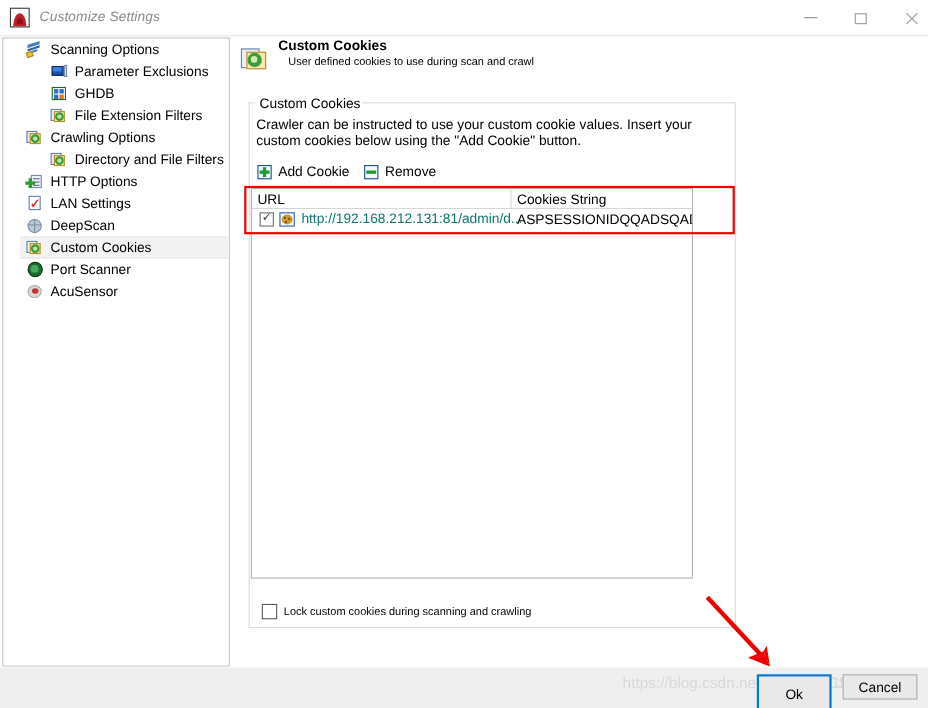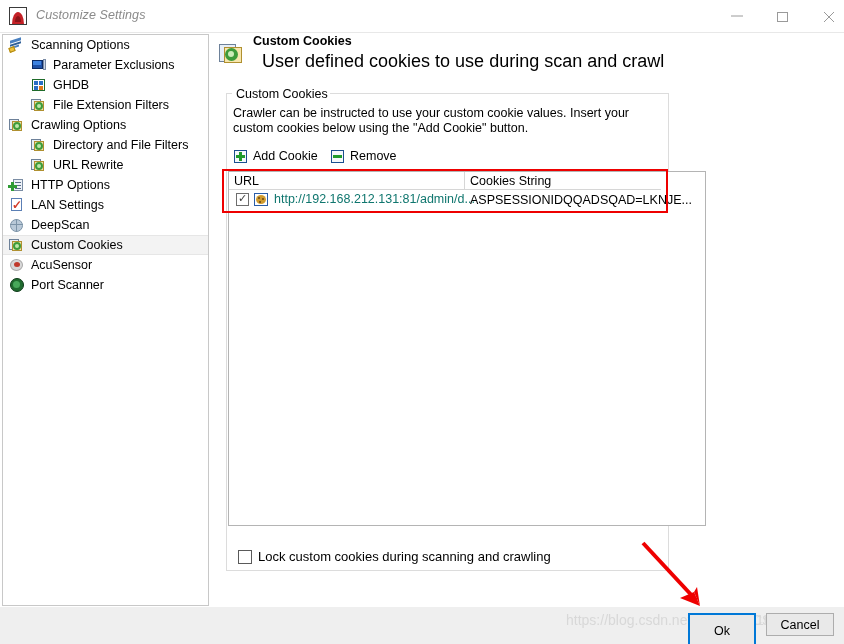--- a/index.html
+++ b/index.html
@@ -69,20 +69,21 @@
 
   
   #sidebar {
     position: absolute;
     left: 2px; top: 34px;
     width: 207px; height: 572px;
     background: #ffffff;
     border: 1px solid #c8c8c8;
     box-sizing: border-box;
     overflow: hidden;
+    padding-left: 15px;
   }
   .nav-item {
     position: relative;
     height: 20px;
     display: flex;
     align-items: center;
     font-size: 12.5px;
     color: #000;
     white-space: nowrap;
   }
@@ -160,21 +161,21 @@
   #main-title {
     position: absolute;
     left: 253px; top: 34px;
     font-size: 12.5px;
     font-weight: bold;
     color: #000;
   }
   #main-subtitle {
     position: absolute;
     left: 262px; top: 51px;
-    font-size: 18px;
+    font-size: 10px;
     color: #000;
   }
 
   
   #groupbox {
     position: absolute;
     left: 226px; top: 93px;
     width: 443px; height: 478px;
     border: 1px solid #dcdcdc;
     border-top: none;
@@ -225,21 +226,21 @@
     flex: 0 0 auto;
   }
   .tb-ico .pv{position:absolute;left:4px;top:1px;width:3px;height:9px;background:#1f9b2c;}
   .tb-ico .ph{position:absolute;left:1px;top:4px;width:9px;height:3px;background:#1f9b2c;}
   .tb-ico .mh{position:absolute;left:1px;top:4px;width:9px;height:3px;background:#1f9b2c;}
 
   
   #table-wrap {
     position: absolute;
     left: 228px; top: 171px;
-    width: 478px; height: 355px;
+    width: 402px; height: 355px;
     background: #ffffff;
     border: 1px solid #b4b4b4;
     box-sizing: border-box;
     overflow: hidden;
   }
   #tbl-head {
     position: absolute;
     left: 0; top: 0;
     width: 432px; height: 17px;
     background: #ffffff;
@@ -310,21 +311,21 @@
     border: 2px solid #ee0000;
     box-sizing: border-box;
     pointer-events: none;
   }
 
   
   #lock-row {
     position: absolute;
     left: 238px; top: 549px;
     display: flex; align-items: center;
-    font-size: 13px; color: #000;
+    font-size: 10px; color: #000;
   }
   #lock-check {
     width: 12px; height: 12px;
     border: 1px solid #5a5a5a;
     background: #ffffff;
     margin-right: 6px;
     flex: 0 0 auto;
   }
 
   
@@ -470,29 +471,20 @@
   <div class="nav-item indent">
     <span class="ico ic-crawl">
         <i class="p1"></i>
         <i class="p2"></i>
         <i class="g"></i>
         <i class="g2"></i>
       </span>
     <span>Directory and File Filters</span>
   </div>
 
-  <div class="nav-item indent">
-    <span class="ico ic-crawl">
-        <i class="p1"></i>
-        <i class="p2"></i>
-        <i class="g"></i>
-        <i class="g2"></i>
-      </span>
-    <span>URL Rewrite</span>
-  </div>
 
   <div class="nav-item">
     <span class="ico ic-http">
         <i class="doc"></i>
         <i class="l" style="top:5px"></i>
         <i class="l" style="top:8px"></i>
         <i class="l" style="top:11px"></i>
         <i class="plus-v"></i>
         <i class="plus-h"></i>
       </span>
@@ -521,33 +513,33 @@
         <i class="p1"></i>
         <i class="p2"></i>
         <i class="g"></i>
         <i class="g2"></i>
       </span>
     <span>Custom Cookies</span>
   </div>
 
 
   <div class="nav-item">
+    <span class="ico ic-port">
+        <i class="o"></i>
+        <i class="i"></i>
+      </span>
+    <span>Port Scanner</span>
+  </div>
+
+  <div class="nav-item">
     <span class="ico ic-acu">
         <i class="o"></i>
         <i class="i"></i>
       </span>
     <span>AcuSensor</span>
-  </div>
-
-  <div class="nav-item">
-    <span class="ico ic-port">
-        <i class="o"></i>
-        <i class="i"></i>
-      </span>
-    <span>Port Scanner</span>
   </div>
 
 </div>
 
 <div id="main-head-icon">
   <div class="p1"></div>
     <div class="p2"></div>
     <div class="g"></div>
     <div class="g2"></div>
 </div>

